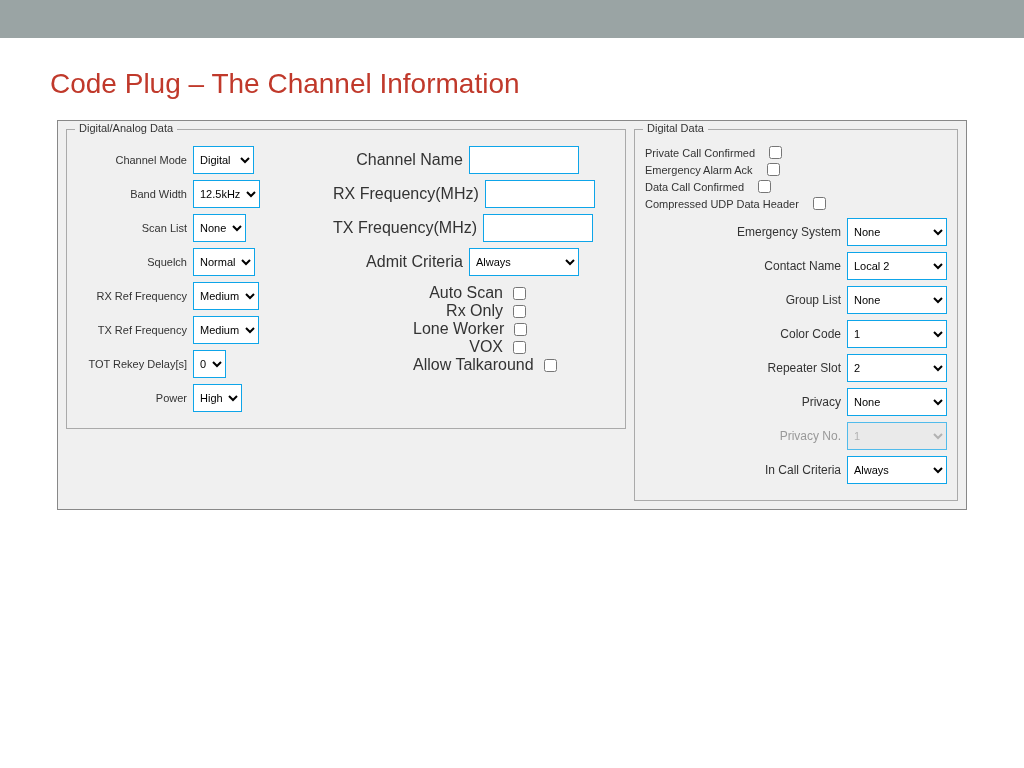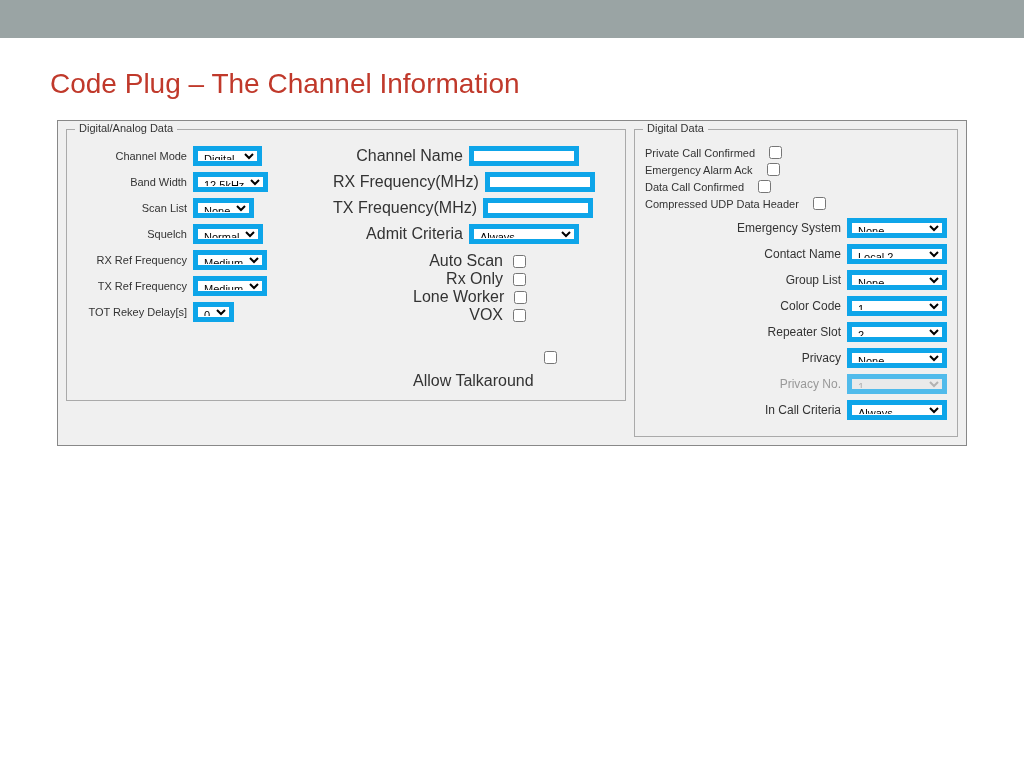--- a/index.html
+++ b/index.html
@@ -98,24 +98,24 @@
     }
     .left-panel {
       width: 560px;
       flex-shrink: 0;
     }
     .right-panel {
       flex: 1;
     }
     select, input[type="text"] {
       font-size: 11px;
-      border: 5px solid #0ea5e9;
+      border: 1px solid #0ea5e9;
       background: white;
       padding: 1px 2px;
-      height: 20px;
+      height: 28px;
     }
     select {
       appearance: auto;
     }
     input[type="text"] {
       width: 120px;
     }
     input[type="checkbox"] {
       margin: 0;
     }
@@ -243,20 +243,27 @@
                     <option>Low</option>
                     <option selected="">Medium</option>
                     <option>High</option>
                   </select>
                 </div>
                 <div class="col1-row">
                   <span class="col1-label">TOT Rekey Delay[s]</span>
                   <select>
                     <option>0</option>
                     <option>1</option>
+                  </select>
+                </div>
+                <div class="col1-row">
+                  <span class="col1-label">Power</span>
+                  <select>
+                    <option>High</option>
+                    <option>Low</option>
                   </select>
                 </div>
               </div>
 
               <div style="flex:1;">
                 <div class="col2-row">
                   <span class="col2-label">Channel Name</span>
                   <input type="text" style="width: 110px;">
                 </div>
                 <div class="col2-row">
@@ -286,21 +293,21 @@
                   </div>
                   <div class="checkbox-row">
                     <span class="col2-label" style="min-width:90px;">Lone Worker</span>
                     <input type="checkbox" style="">
                   </div>
                   <div class="checkbox-row">
                     <span class="col2-label" style="min-width:90px;">VOX</span>
                     <input type="checkbox" style="">
                   </div>
                   <div class="checkbox-row">
-                    <span class="col2-label" style="min-width:115px;margin-top:48px;">Allow Talkaround</span>
+                    <span class="col2-label" style="min-width:115px;">Allow Talkaround</span>
                     <input type="checkbox" style="">
                   </div>
                 </div>
               </div>
             </div>
           </div>
         </div>
 
         <div class="right-panel">
           <div class="group-box">

